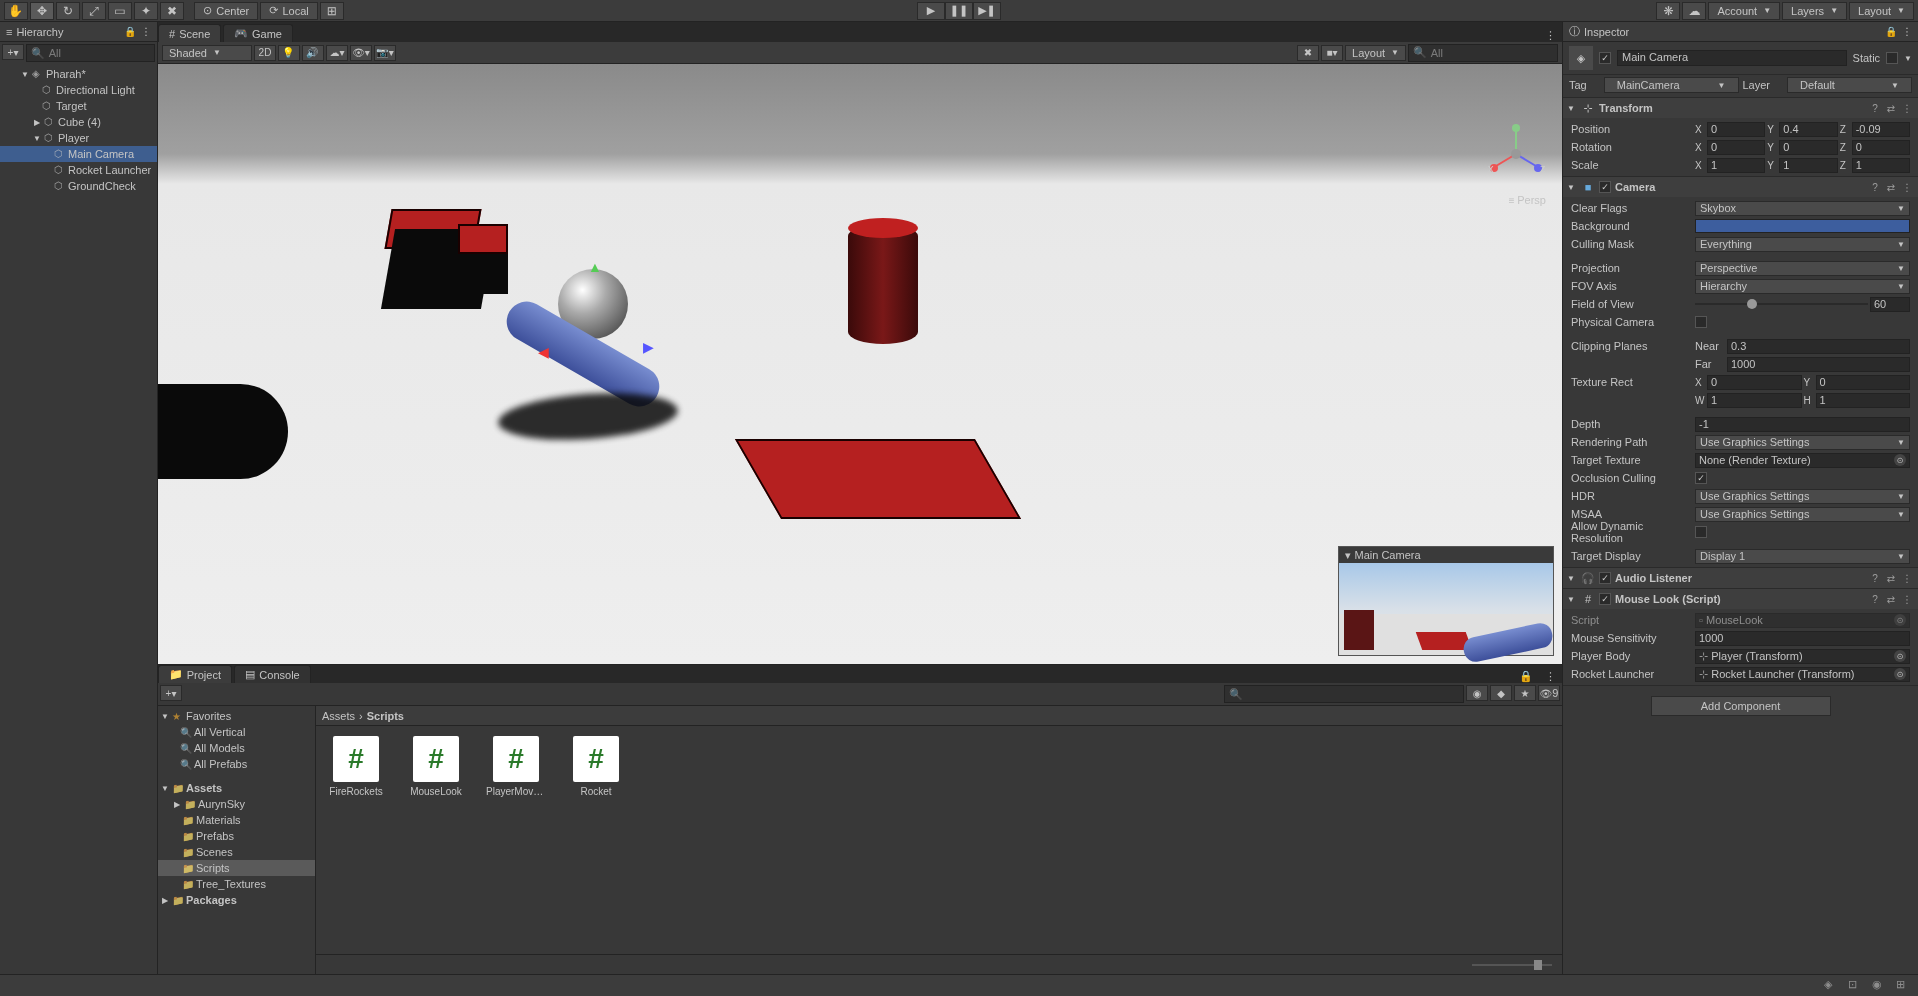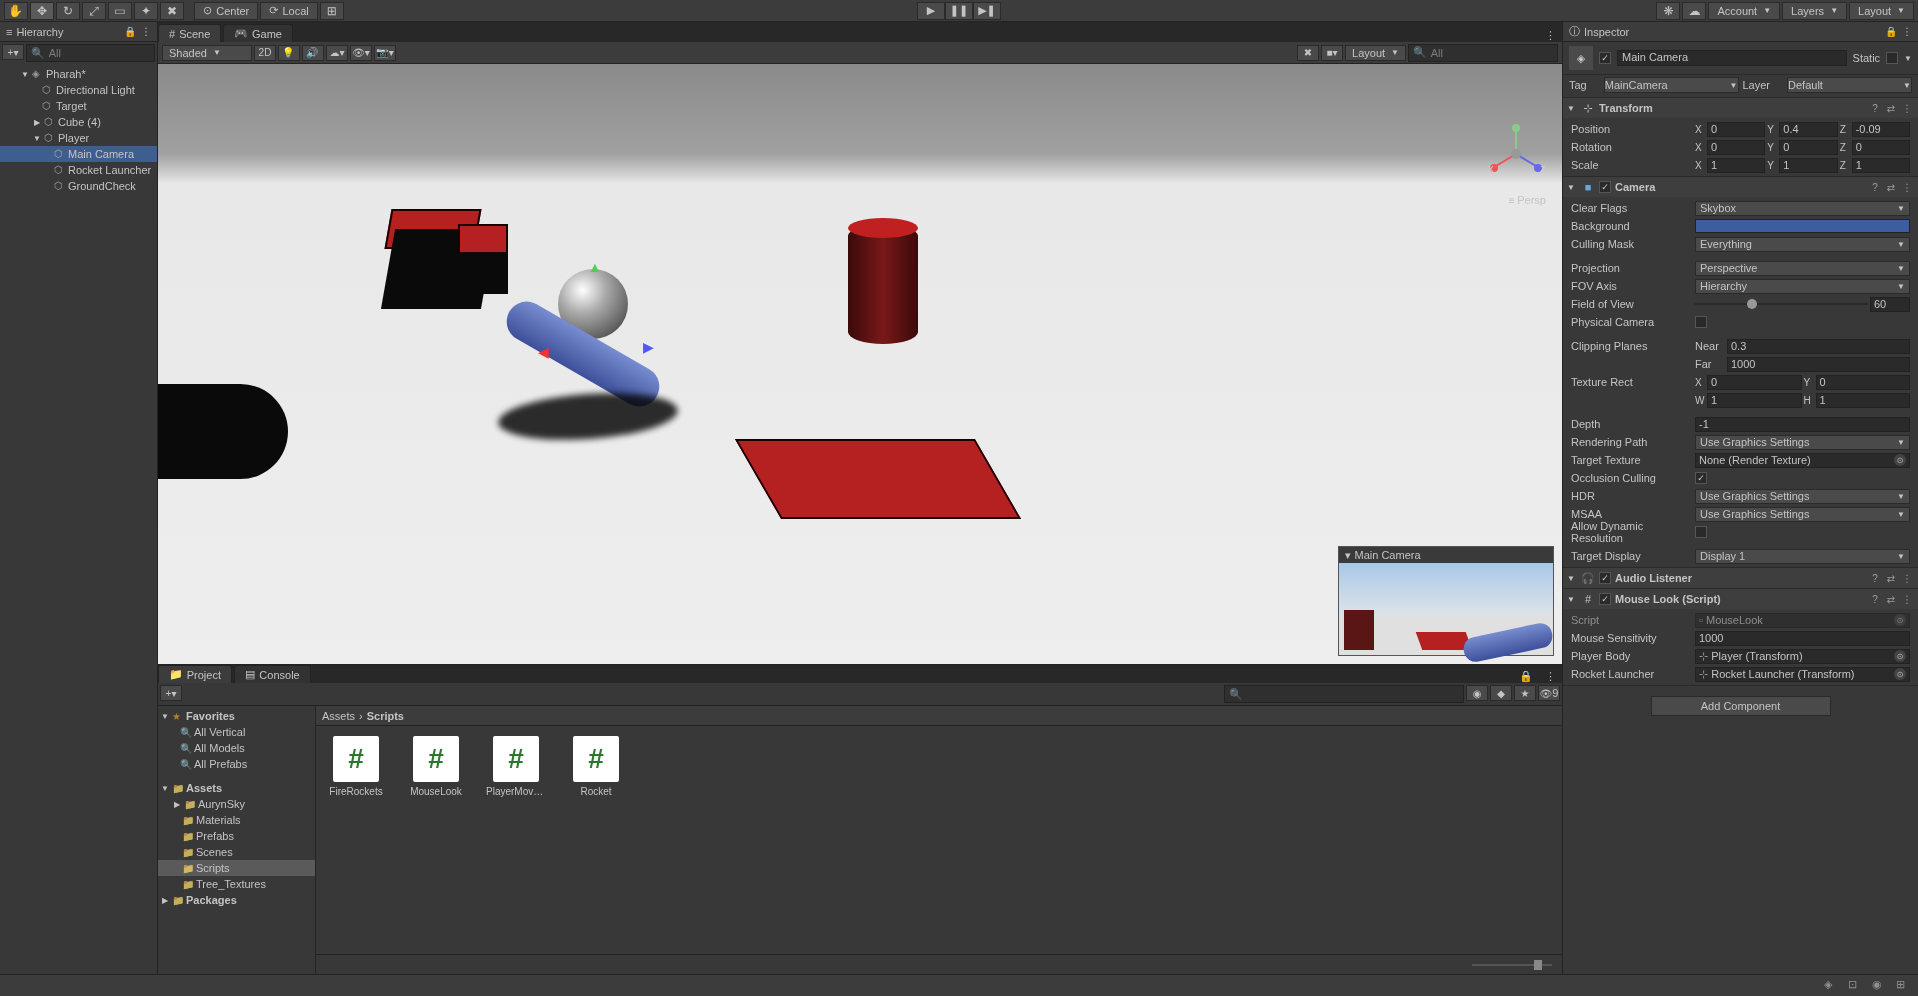--- a/index.html
+++ b/index.html
@@ -52,21 +52,21 @@
 .asset-label{font-size:10px;text-align:center;white-space:nowrap;overflow:hidden;text-overflow:ellipsis;width:100%}
 .right-panel{width:356px;background:#383838;border-left:1px solid #232323;display:flex;flex-direction:column;overflow:auto}
 .insp-header{height:20px;background:#3c3c3c;border-bottom:1px solid #232323;display:flex;align-items:center;padding:0 6px;gap:4px}
 .insp-obj-header{padding:4px 6px;border-bottom:1px solid #2a2a2a;display:flex;align-items:center;gap:6px}
 .insp-obj-icon{width:24px;height:24px;background:#4a4a4a;display:flex;align-items:center;justify-content:center}
 .checkbox{width:12px;height:12px;background:#2a2a2a;border:1px solid #555;display:flex;align-items:center;justify-content:center;cursor:pointer;font-size:9px}
 .checkbox.checked::after{content:'✓';color:#ccc}
 .obj-name-input{flex:1;background:#2a2a2a;border:1px solid #222;height:16px;padding:0 4px}
 .tag-row{display:flex;gap:4px;padding:2px 6px 4px;border-bottom:1px solid #2a2a2a}
 .tag-field{flex:1;display:flex;align-items:center;gap:17px}
-.tag-dropdown{flex:1;height:16px;background:#4a4a4a;border:1px solid #2a2a2a;padding:0 0;display:flex;align-items:center;justify-content:space-between;cursor:pointer}
+.tag-dropdown{flex:1;height:16px;background:#4a4a4a;border:1px solid #2a2a2a;padding:0 12px;display:flex;align-items:center;justify-content:space-between;cursor:pointer}
 .component{border-bottom:1px solid #2a2a2a}
 .comp-header{height:20px;background:#3e3e3e;display:flex;align-items:center;padding:0 4px;gap:4px;cursor:pointer}
 .comp-header .arrow{width:10px;font-size:8px}
 .comp-icon{width:14px;height:14px;font-size:11px;display:flex;align-items:center;justify-content:center}
 .comp-title{flex:1;font-weight:bold}
 .comp-btn-group{display:flex;gap:2px}
 .comp-btn{width:14px;height:14px;font-size:10px;cursor:pointer;opacity:.7;display:flex;align-items:center;justify-content:center}
 .comp-body{padding:2px 4px}
 .prop-row{display:flex;align-items:center;height:18px;gap:4px;padding:0 4px}
 .prop-label{width:120px;font-size:11px}
@@ -290,21 +290,21 @@
         <div class="mini-btn">◉</div>
         <div class="mini-btn">◆</div>
         <div class="mini-btn">★</div>
         <div class="mini-btn">👁<span>9</span></div>
       </div>
       <div class="bottom-content">
         <div class="project-left">
           <div class="folder-item" style="padding-left:2px">
               <span class="folder-arrow">▼</span>
               <span class="folder-icon" style="color:#e0a030">★</span>
-              <span style="font-weight:bold">Favorites</span>
+              <span style="font-weight:normal">Favorites</span>
             </div>
           <div class="folder-item" style="padding-left:22px">
               <span class="folder-icon">🔍</span>
               <span>All Vertical</span>
             </div>
           <div class="folder-item" style="padding-left:22px">
               <span class="folder-icon">🔍</span>
               <span>All Models</span>
             </div>
           <div class="folder-item" style="padding-left:22px">

